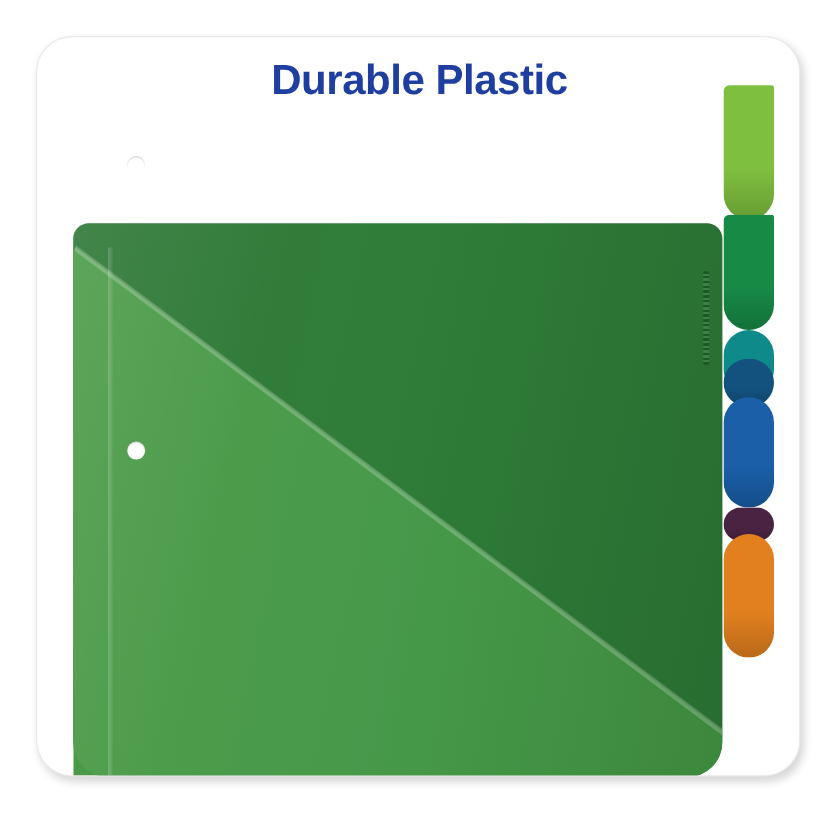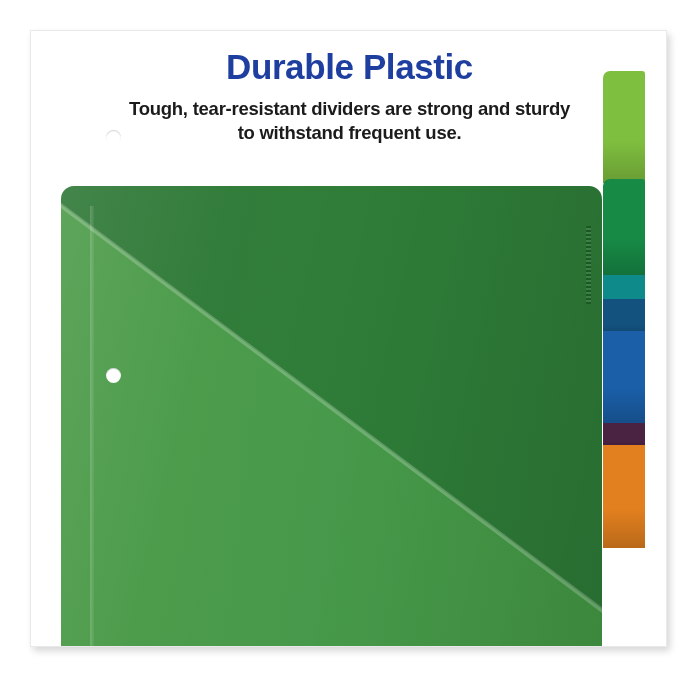--- a/index.html
+++ b/index.html
@@ -1,16 +1,16 @@
 <!DOCTYPE html>
 <html><head>
 <meta charset="utf-8">
 <title>Durable Plastic Dividers</title>
 <style>
-  * { box-sizing: border-box; margin: 0; padding: 0; }
+  * { box-sizing: border-box; margin: 0; padding: 0; border-radius: 30px; }
 
   html, body {
     width: 700px;
     height: 700px;
     overflow: hidden;
     background: #ffffff;
     font-family: "Liberation Sans", sans-serif;
   }
 
   #stage {
@@ -167,24 +167,20 @@
 </style>
 </head>
 <body>
 
 <div id="stage">
 
   <div id="card">
 
     <div id="text-block">
       <div id="headline">Durable Plastic</div>
-      <div id="subhead">
-        <div>Tough, tear-resistant dividers are strong and sturdy</div>
-        <div>to withstand frequent use.</div>
-      </div>
     </div>
 
     <div id="photo">
 
       <div id="tab-stack">
           <div class="tab rounded" style="top: 40px; height: 112px; background: linear-gradient(rgb(127, 191, 63) 0%, rgb(127, 191, 63) 62%, rgba(0, 0, 0, 0.18) 100%), rgb(127, 191, 63);"></div>
           <div class="tab rounded" style="top: 148px; height: 96px; background: linear-gradient(rgb(23, 138, 70) 0%, rgb(23, 138, 70) 62%, rgba(0, 0, 0, 0.18) 100%), rgb(23, 138, 70);"></div>
           <div class="tab" style="top: 244px; height: 54px; background: linear-gradient(rgb(15, 138, 138) 0%, rgb(15, 138, 138) 62%, rgba(0, 0, 0, 0.18) 100%), rgb(15, 138, 138);"></div>
           <div class="tab" style="top: 268px; height: 40px; background: linear-gradient(rgb(19, 82, 127) 0%, rgb(19, 82, 127) 62%, rgba(0, 0, 0, 0.18) 100%), rgb(19, 82, 127);"></div>
           <div class="tab" style="top: 300px; height: 92px; background: linear-gradient(rgb(26, 95, 168) 0%, rgb(26, 95, 168) 62%, rgba(0, 0, 0, 0.18) 100%), rgb(26, 95, 168);"></div>

